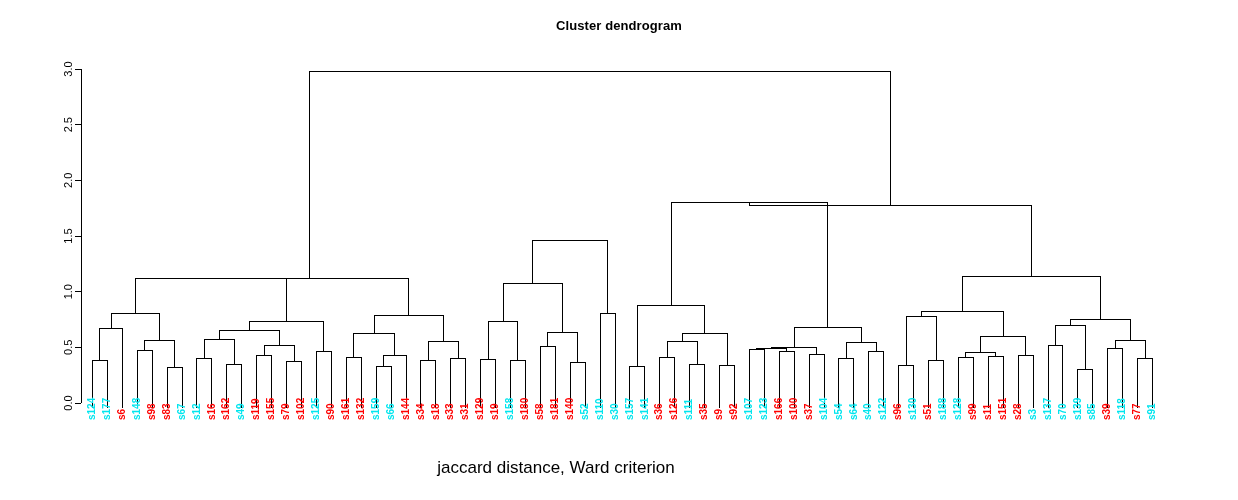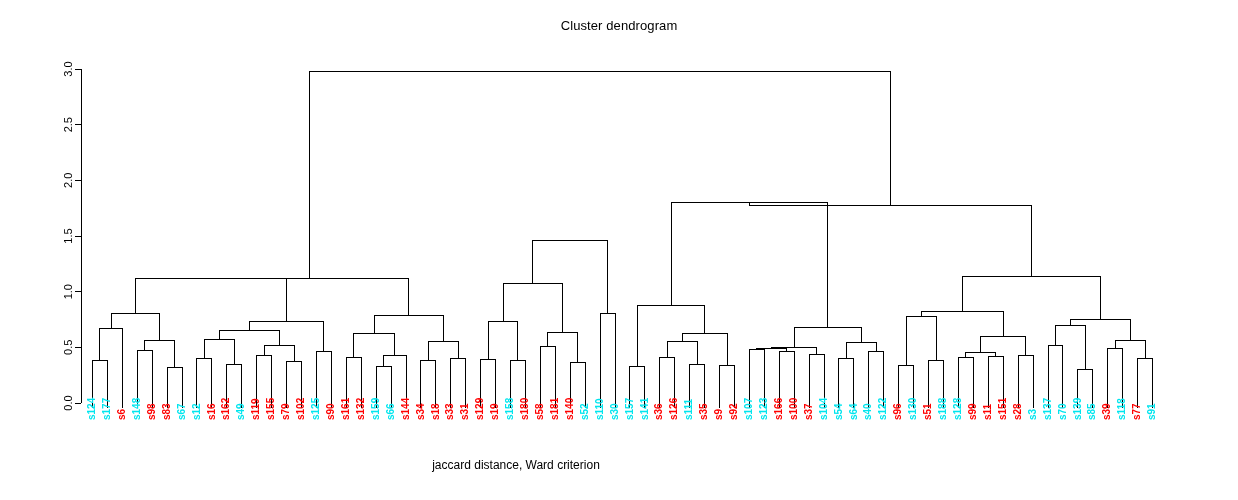--- a/index.html
+++ b/index.html
@@ -20,34 +20,35 @@
     background: #ffffff;
   }
   #plot-title {
     position: absolute;
     left: 0;
     top: 18px;
     width: 1238px;
     text-align: center;
     font-family: "Liberation Sans", sans-serif;
     font-size: 13px;
-    font-weight: normal;
+    font-weight: bold;
     color: #000000;
     letter-spacing: 0.1px;
   }
   #plot-xlabel {
     position: absolute;
     left: 0;
     top: 458px;
     width: 1032px;
     text-align: center;
     font-family: "Liberation Sans", sans-serif;
-    font-size: 12px;
+    font-size: 17px;
     font-weight: normal;
     color: #000000;
+    padding-left: 40px;
   }
   svg#dendro-svg {
     position: absolute;
     left: 0;
     top: 0;
     width: 1238px;
     height: 500px;
     display: block;
   }
   .axis-line, .tick-mark {

